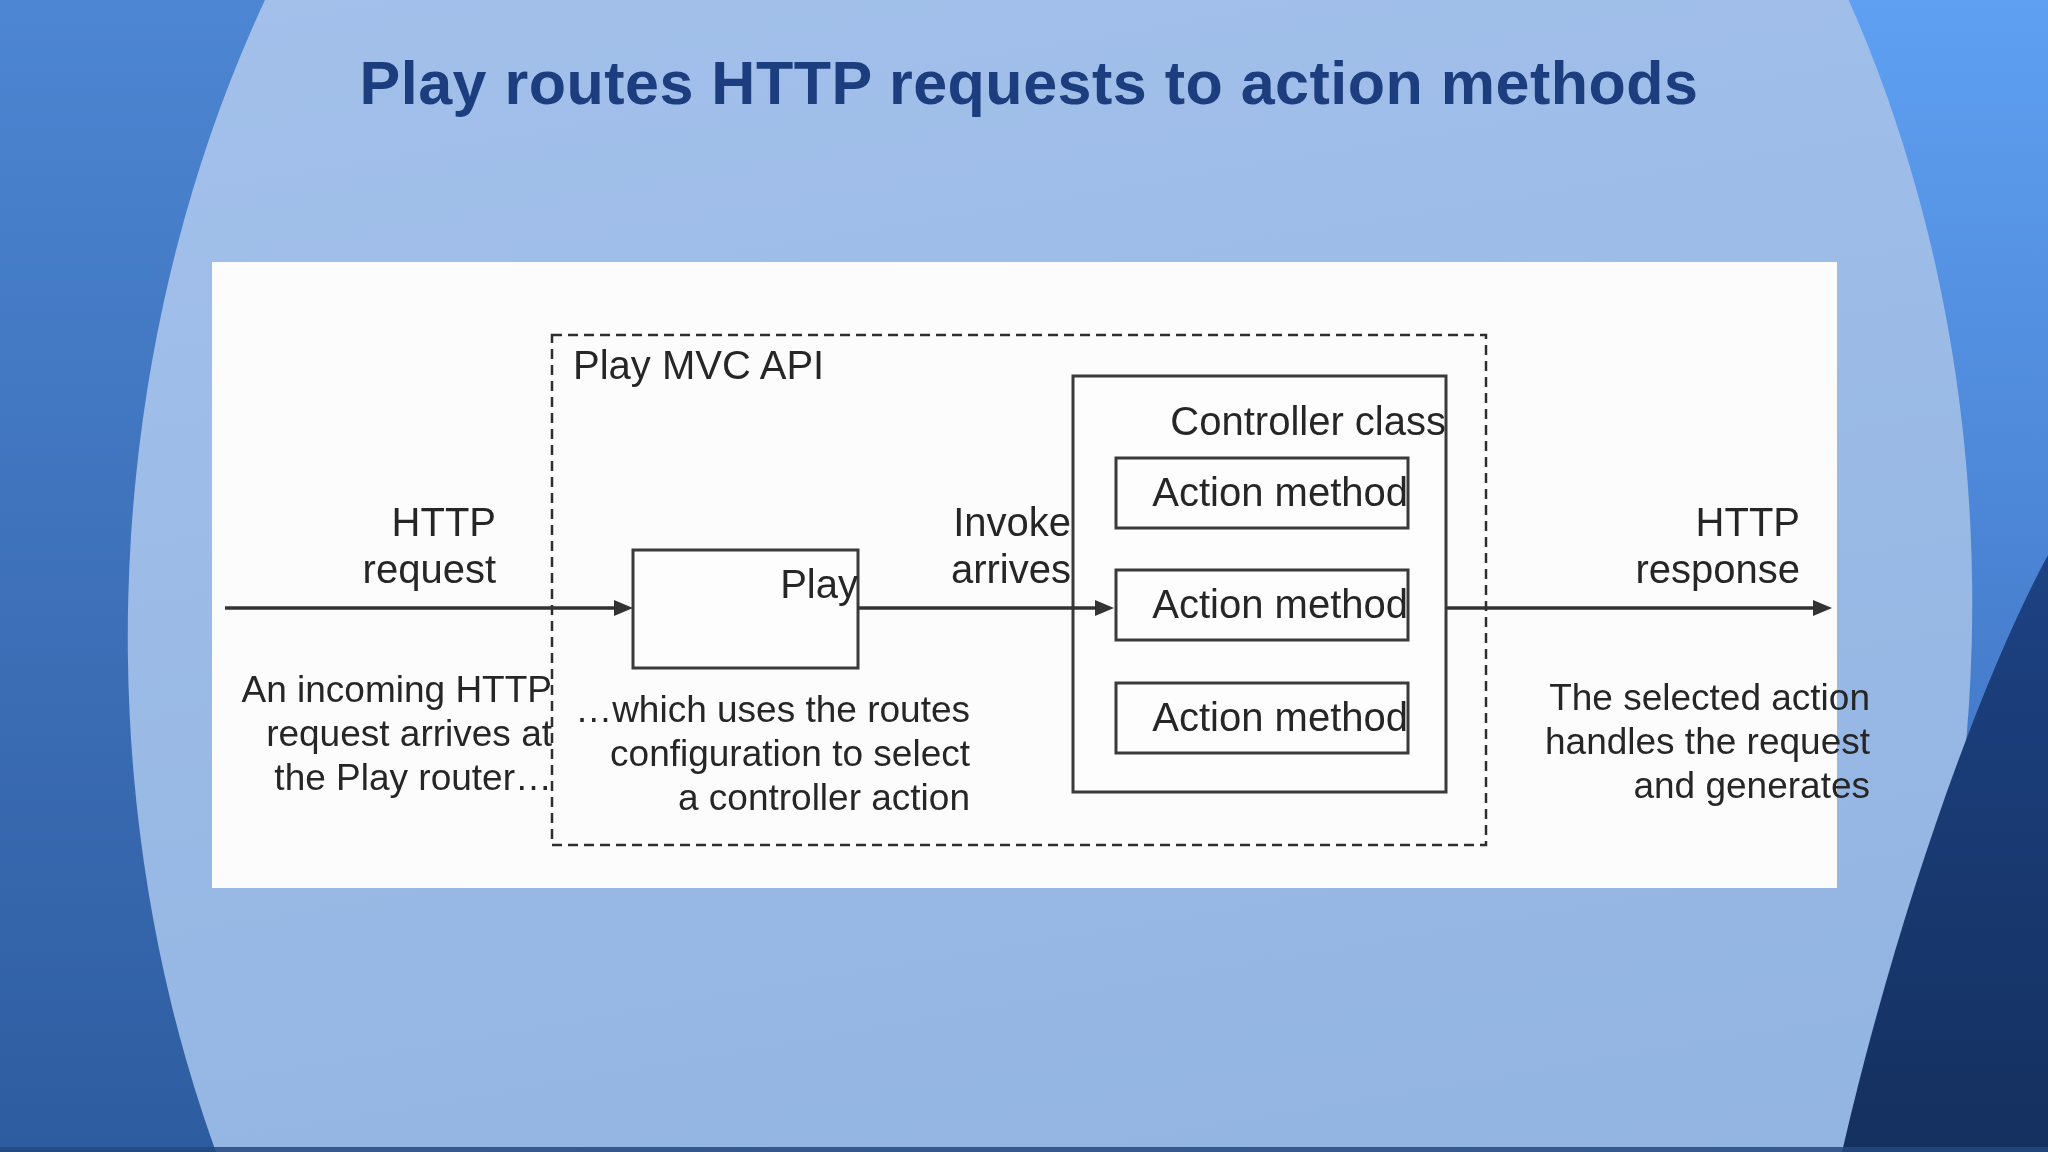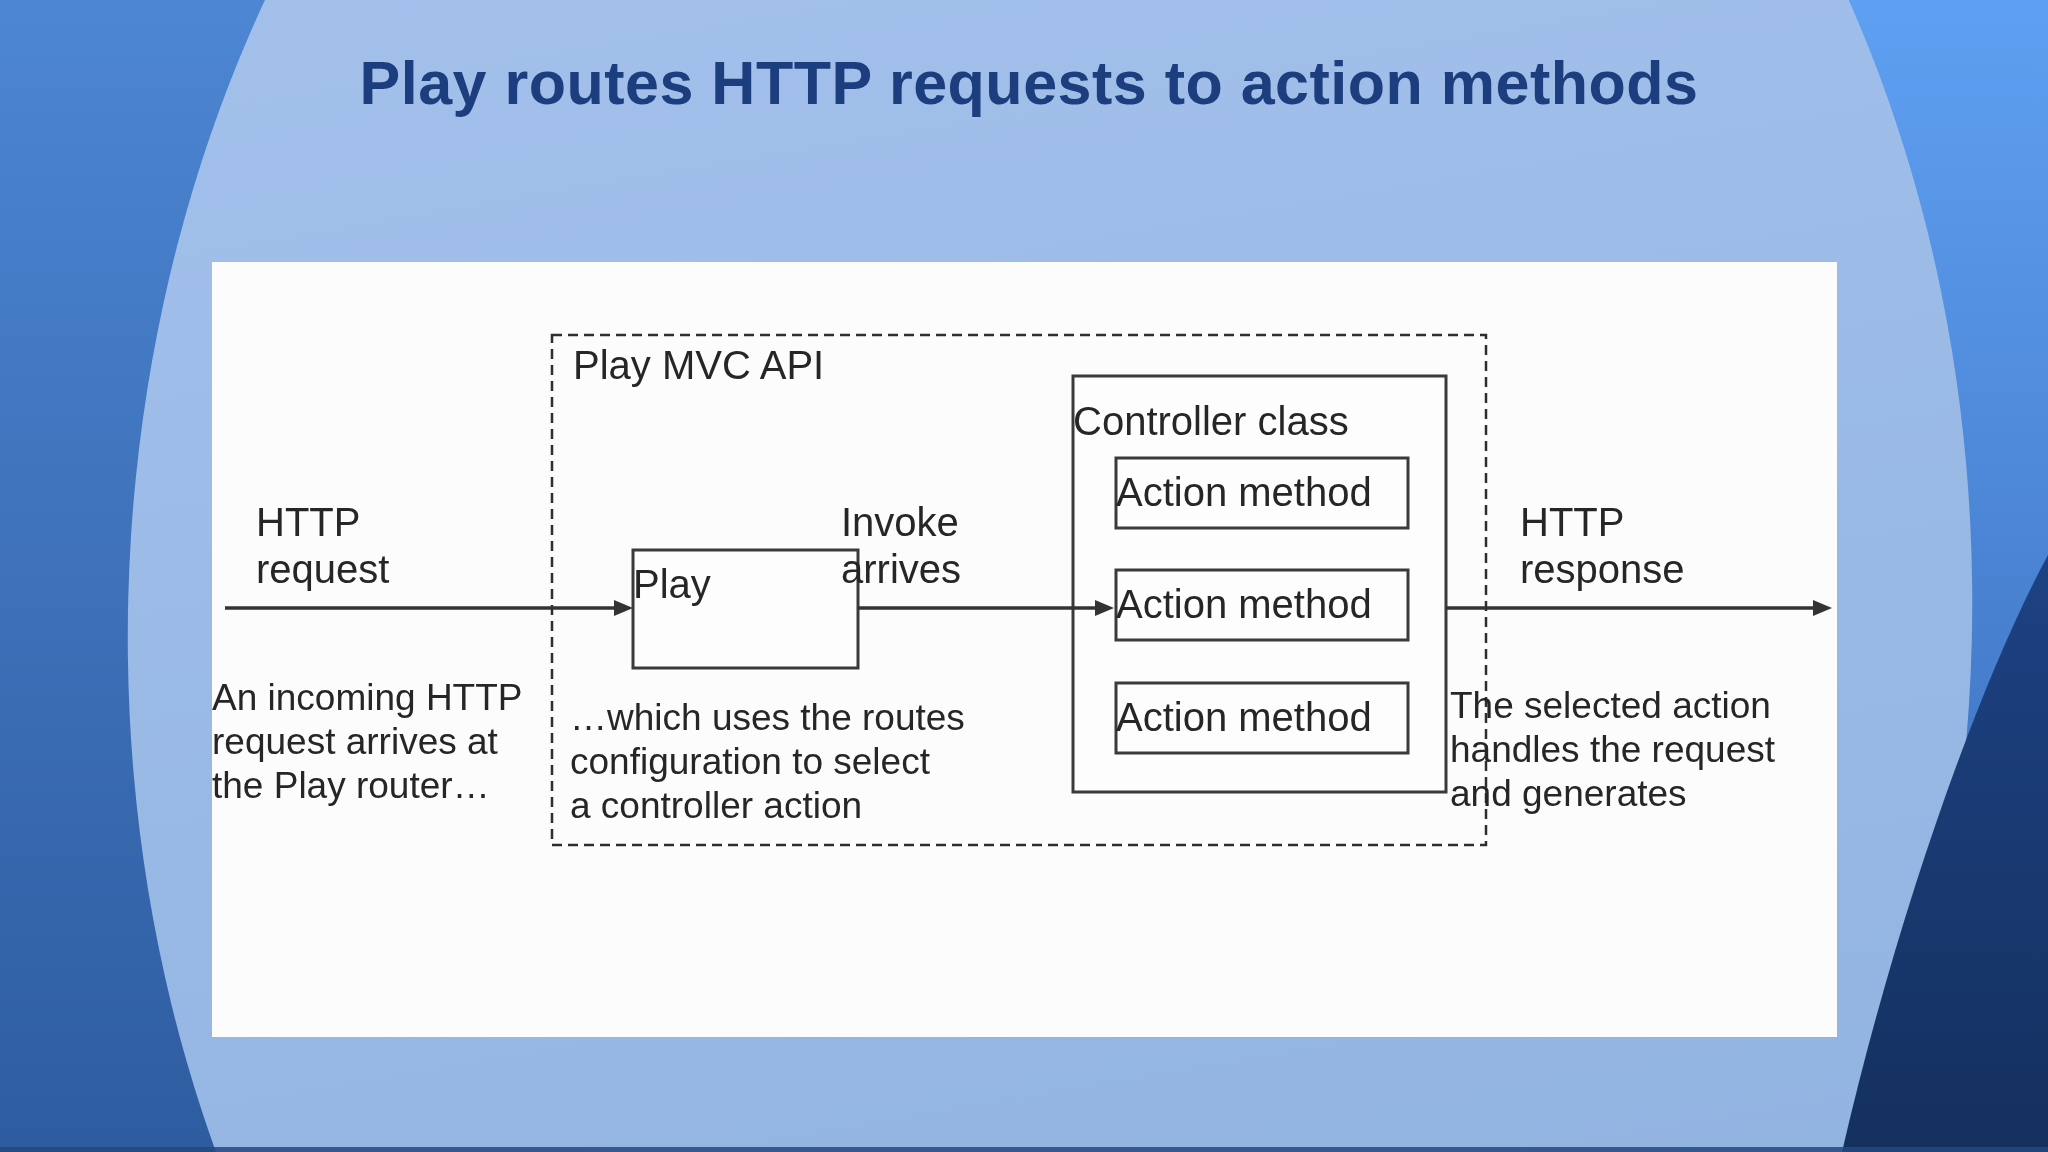--- a/index.html
+++ b/index.html
@@ -29,39 +29,39 @@
     font-size: 61px;
     line-height: 1.2;
     font-weight: bold;
     letter-spacing: 0.5px;
     color: #1d3e7e;
   }
 
   .panel {
     position: absolute;
     left: 212px; top: 262px;
-    width: 1625px; height: 775px;
+    width: 1625px; height: 626px;
     background: #fcfcfc;
   }
 
   .panel svg.diagram {
     position: absolute;
     left: 0; top: 0;
     width: 1625px; height: 626px;
     display: block;
   }
 
   .txt {
     position: absolute;
     color: #262626;
-    text-align: left;
+    text-align: right;
     white-space: nowrap;
   }
   .dlabel { font-size: 40px; line-height: 47px; }
-  .caption { font-size: 37px; line-height: 44px; margin-top: 8px; }
+  .caption { font-size: 37px; line-height: 44px; }
 
   .api-label {
     position: absolute;
     left: 361px; top: 80px;
     font-size: 40px; line-height: 47px;
     color: #262626;
     white-space: nowrap;
     text-align: left;
   }
 

